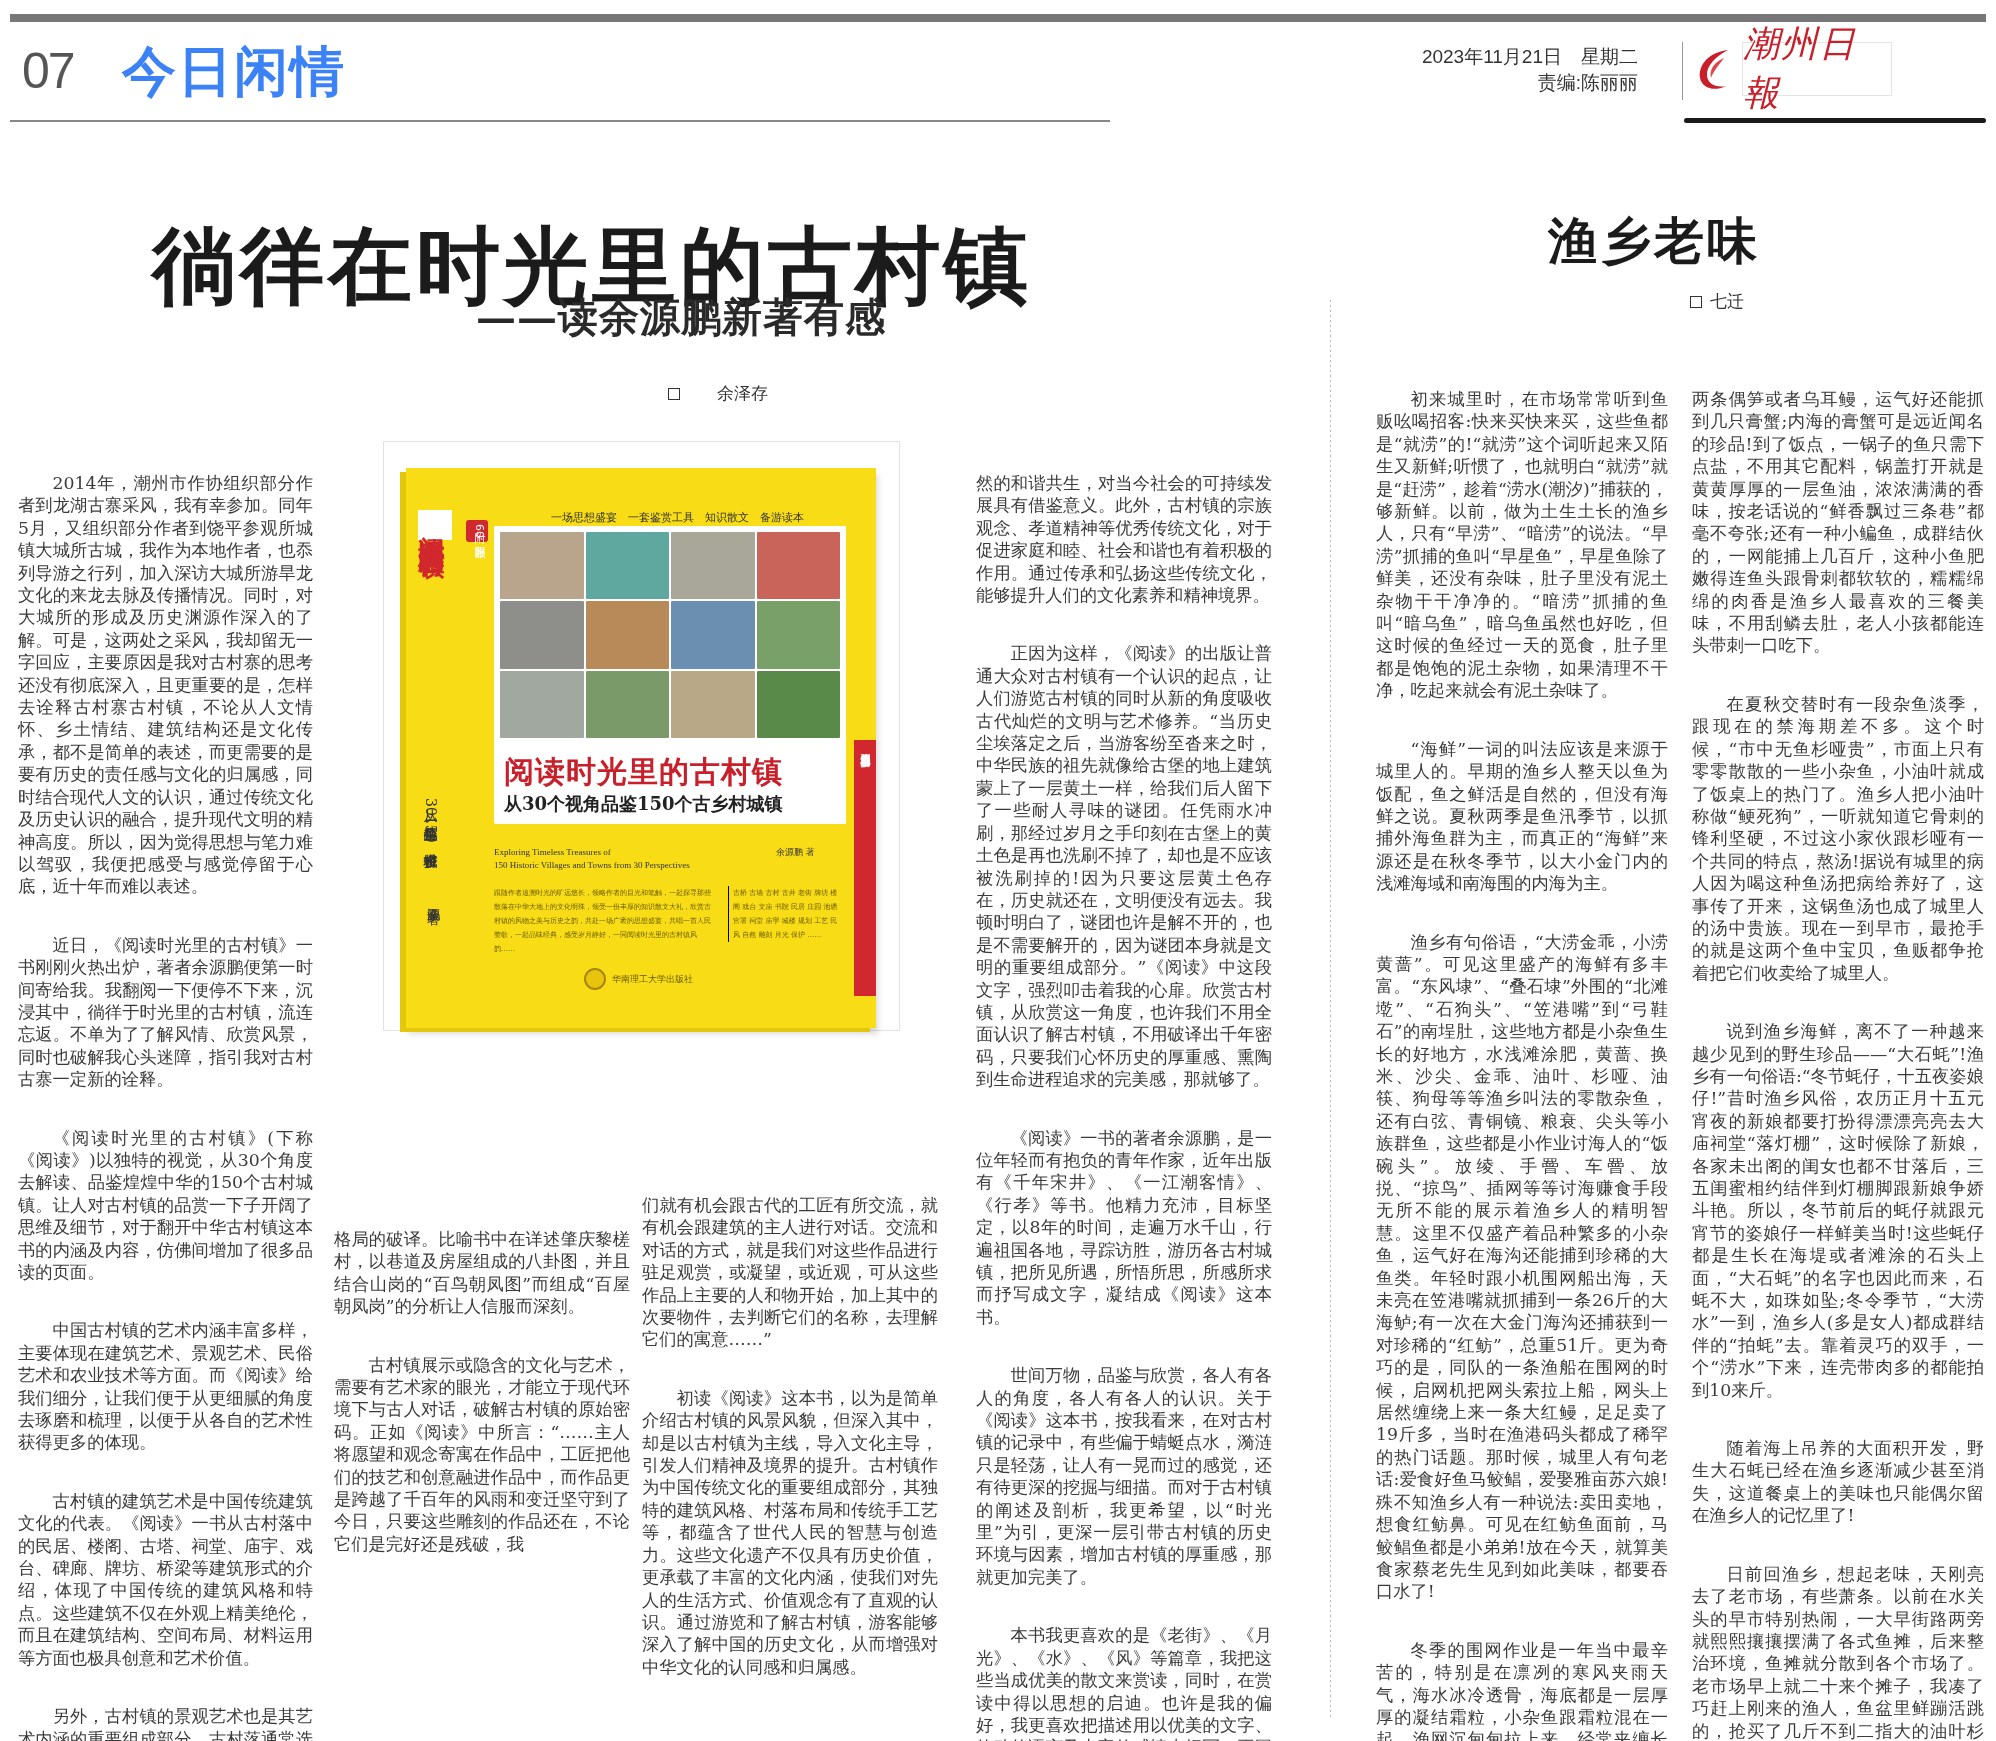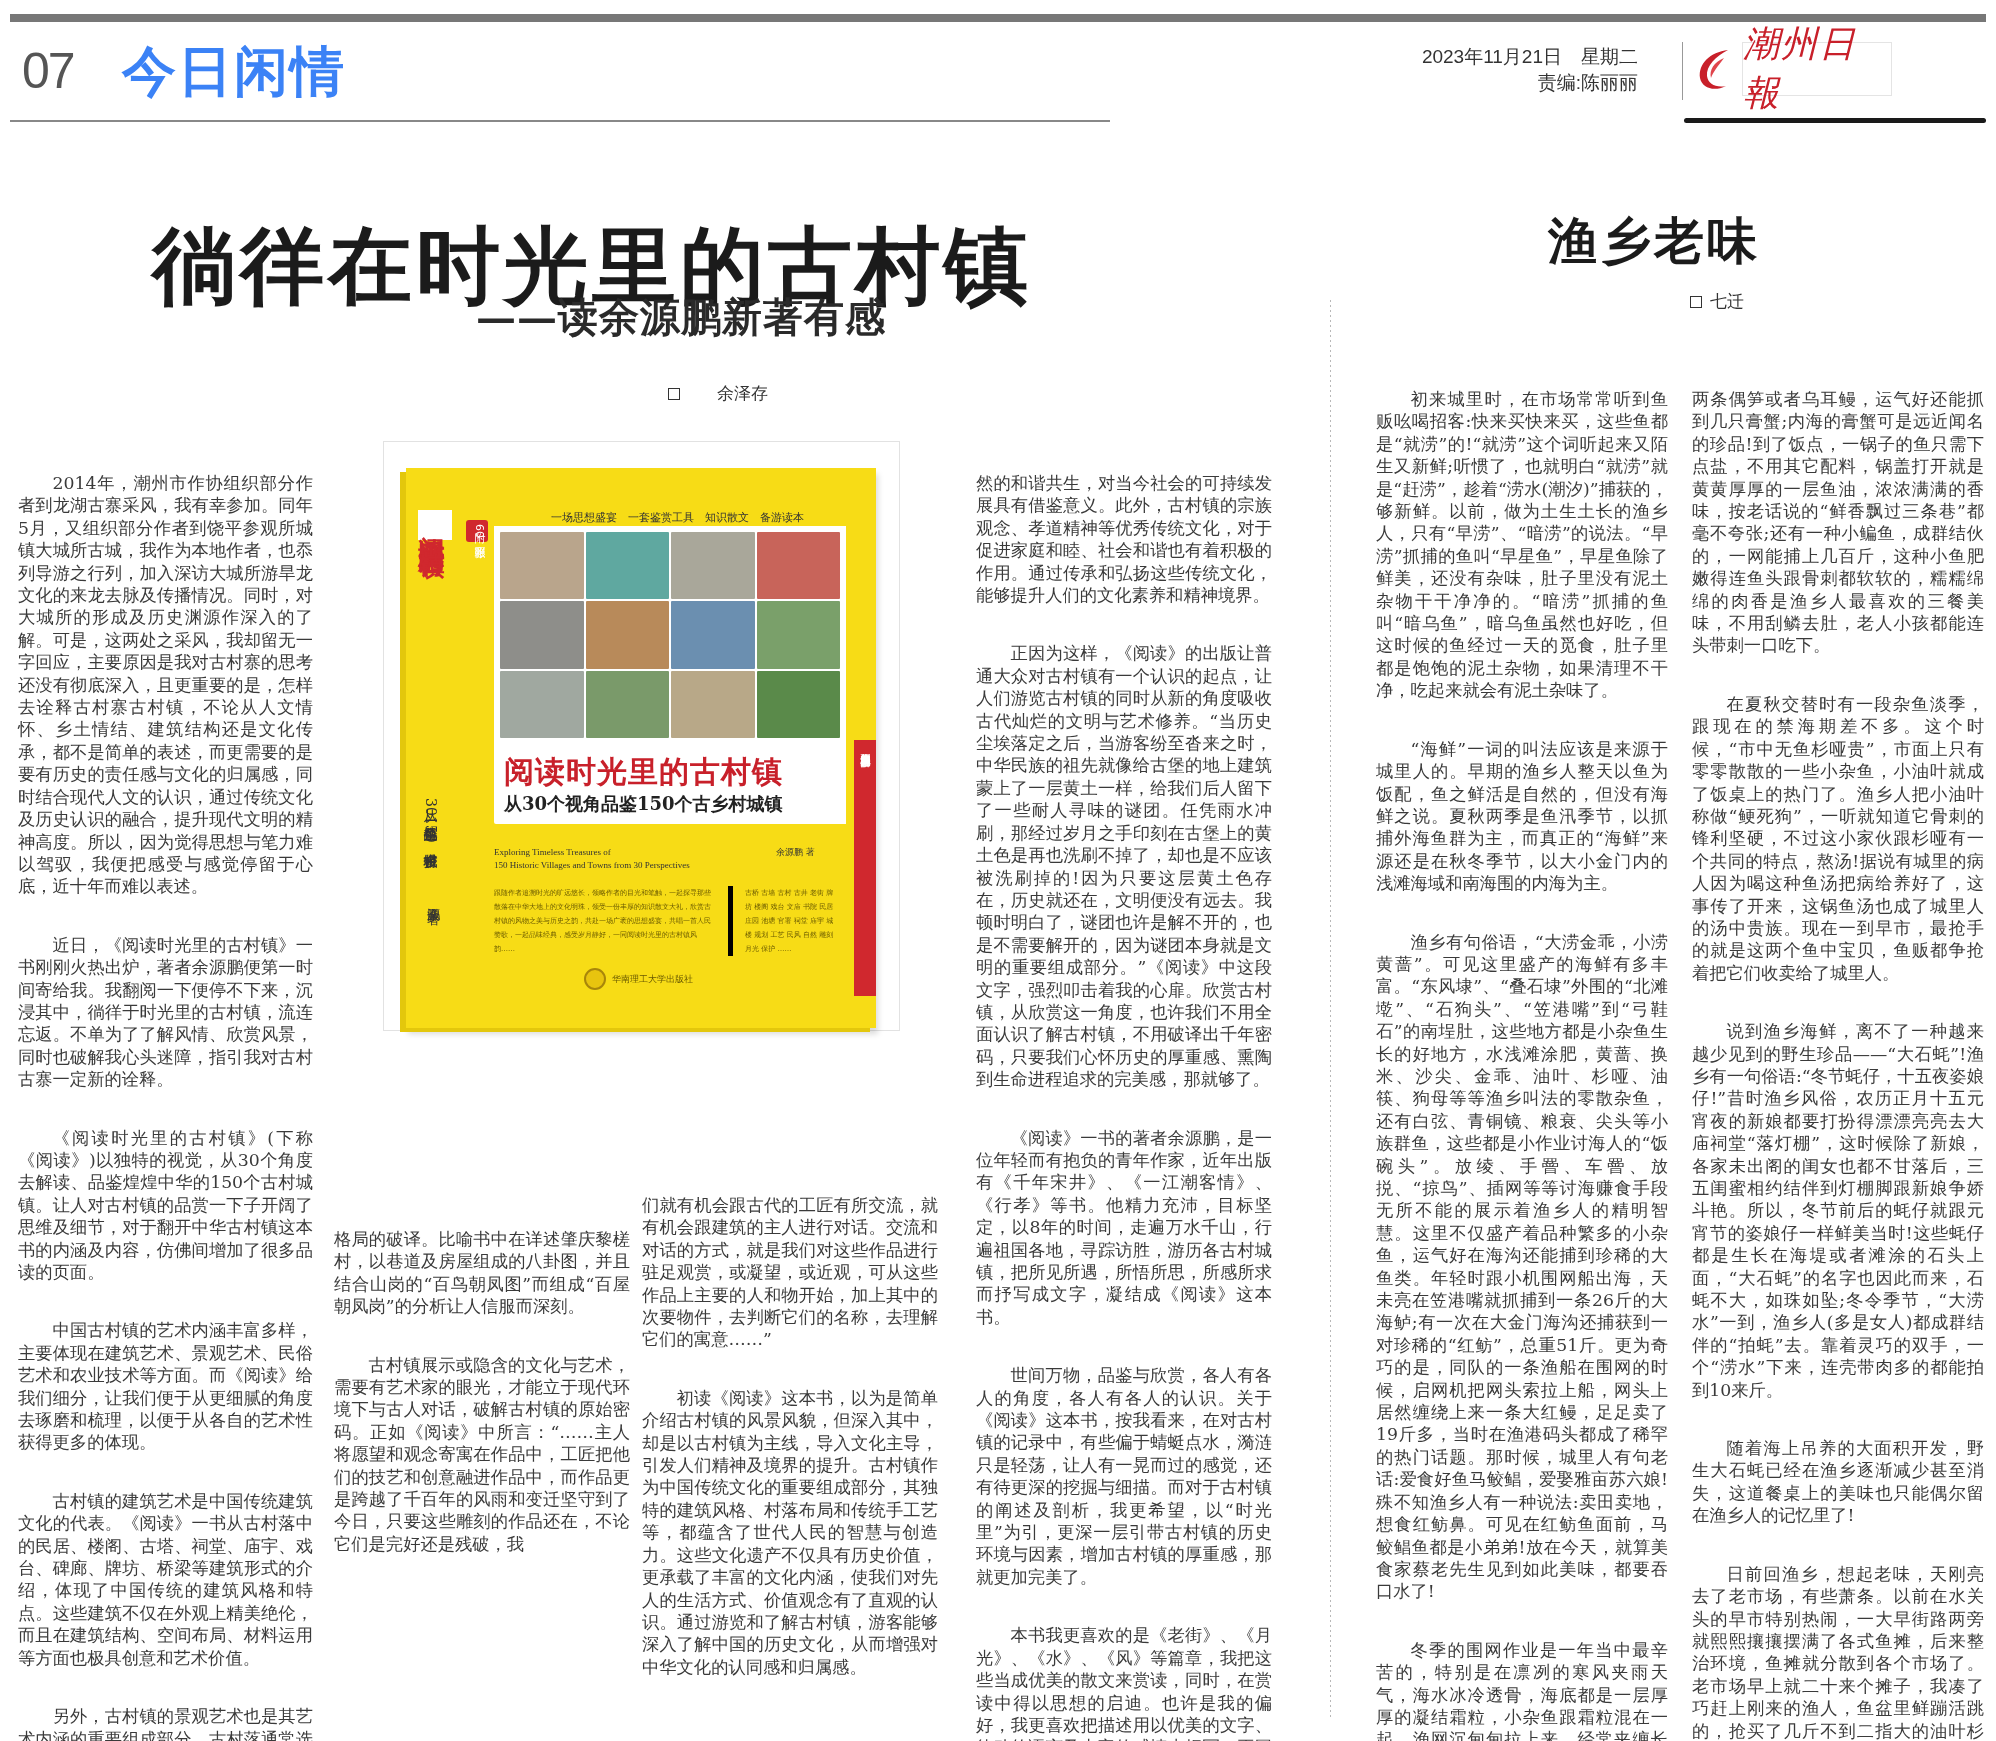--- a/index.html
+++ b/index.html
@@ -46,21 +46,21 @@
   .book-badge { position: absolute; left: 60px; top: 52px; width: 22px; background: #d0282e; color: #ffffff; font-family: "DejaVu Sans", sans-serif; font-size: 11px; writing-mode: vertical-rl; padding: 4px 2px; border-radius: 3px; }
   .book-tagline { position: absolute; left: 145px; top: 42px; font-family: "DejaVu Serif", serif; font-size: 11px; color: #333333; word-spacing: 6px; }
   .book-photos { position: absolute; left: 88px; top: 58px; width: 352px; height: 218px; background: #ffffff; padding: 6px; display: grid; grid-template-columns: repeat(4, 1fr); grid-template-rows: repeat(3, 1fr); gap: 2px; }
   .book-photos div { border-radius: 1px; }
   .book-title-panel { position: absolute; left: 88px; top: 276px; width: 352px; height: 80px; background: #ffffff; border-bottom-left-radius: 2px; }
   .book-main-title { position: absolute; left: 10px; top: 8px; font-family: "DejaVu Sans", sans-serif; font-weight: bold; font-size: 30px; color: #c8202a; letter-spacing: 1px; }
   .book-sub-title { position: absolute; left: 10px; top: 48px; font-family: "DejaVu Serif", serif; font-weight: bold; font-size: 18px; color: #222222; }
   .book-en { position: absolute; left: 88px; top: 378px; font-family: "Liberation Serif", serif; font-size: 9px; color: #333333; line-height: 13px; }
   .book-author { position: absolute; left: 370px; top: 378px; font-family: "DejaVu Sans", sans-serif; font-size: 9px; color: #333333; }
   .book-blurb { position: absolute; left: 88px; top: 418px; width: 220px; font-size: 7px; line-height: 14px; color: #6a5a00; }
-  .book-keywords { position: absolute; left: 322px; top: 418px; width: 110px; font-size: 7px; line-height: 14px; color: #6a5a00; border-left: 5px solid #000000; padding-left: 12px; }
+  .book-keywords { position: absolute; left: 322px; top: 418px; width: 110px; font-size: 7px; line-height: 14px; color: #6a5a00; border-left: 1px solid #000000; padding-left: 4px; }
   .book-red-strip { position: absolute; right: 0; top: 272px; width: 22px; height: 256px; background: #d0282e; color: #ffffff; writing-mode: vertical-rl; font-size: 10px; font-family: "DejaVu Sans", sans-serif; padding: 6px 4px; }
   .book-publisher { position: absolute; left: 178px; top: 500px; font-size: 9px; color: #6a5a00; display: flex; align-items: center; gap: 6px; }
   .book-publisher .seal { width: 22px; height: 22px; border-radius: 50%; border: 2px solid #a8860a; background: #e8c40f; }
 </style>
 </head>
 <body>
 
 <div class="top-rule"></div>
 <div class="page-num">07</div>
 <div class="section-title">今日闲情</div>

